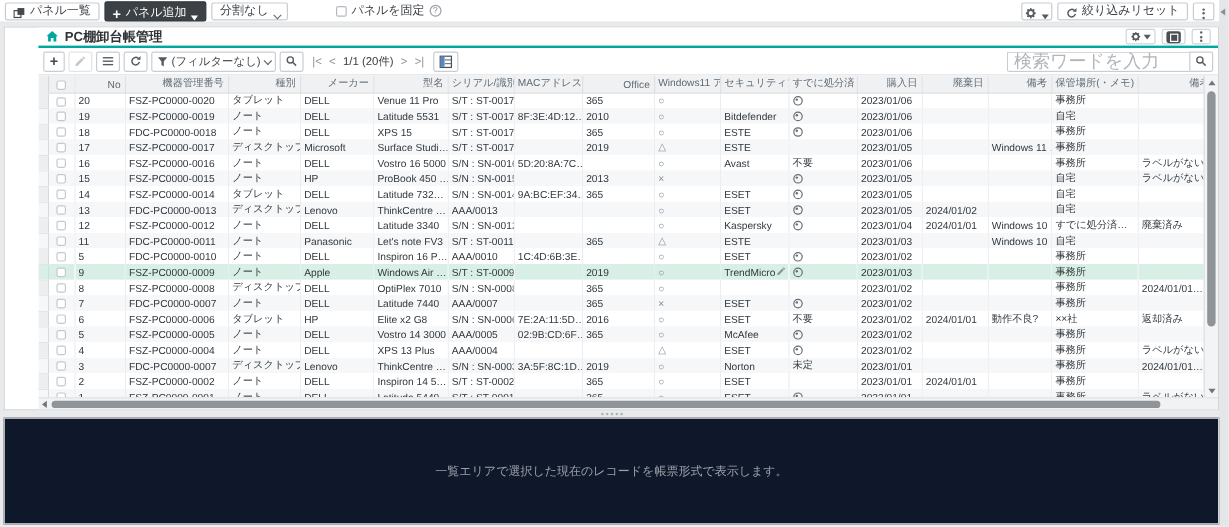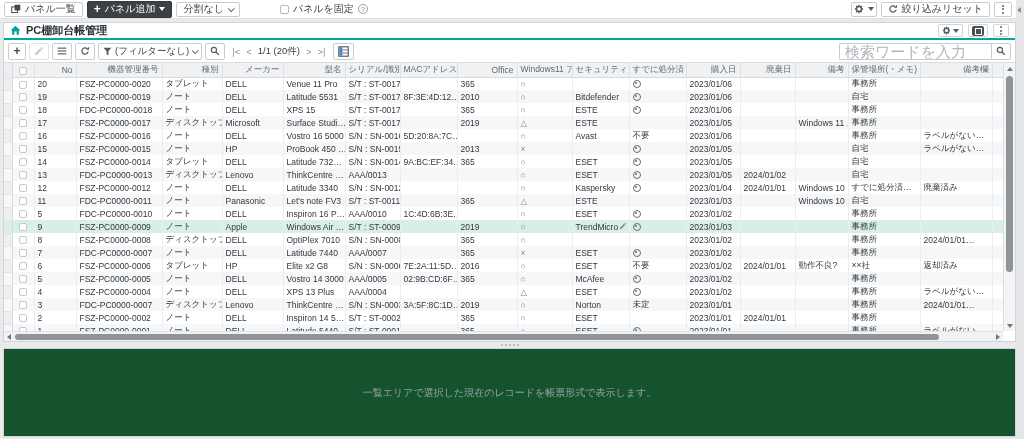--- a/index.html
+++ b/index.html
@@ -10,21 +10,21 @@
     font-family:"Liberation Sans","DejaVu Sans",sans-serif;
     color:#333;
   }
   
   .appbar {
     position:absolute; top:0; left:0; width:1016px; height:19px;
     background:#fff; border-bottom:1px solid #dfe2e4;
     display:flex; align-items:center; gap:4px; padding:0 4px;
   }
   .abtn {
-    display:inline-flex; align-items:center; gap:4px; height:15px;
+    display:inline-flex; align-items:flex-end; gap:4px; height:15px;
     padding:0 6px; background:#fff; border:1px solid #c7ccd0; border-radius:2px;
     font-size:10px; color:#3a3f44; white-space:nowrap; cursor:pointer;
   }
   .abtn.dark { background:#3c4146; border-color:#33383c; color:#fff; height:17px; }
   .abtn.flat { border-color:#c7ccd0; }
   .spacer { flex:1; }
   .chk { width:9px; height:9px; border:1px solid #b3b9be; border-radius:2px; background:#fff; display:inline-block; }
   .chklabel { font-size:10px; color:#3a3f44; display:inline-flex; align-items:center; gap:4px;padding-left:36px; }
   .helpc {
     width:10px; height:10px; border:1px solid #9aa0a5; border-radius:50%;
@@ -35,21 +35,21 @@
   .kebab { display:inline-flex; flex-direction:column; gap:1.5px; align-items:center; }
   .kebab i { width:2px; height:2px; background:#5a6065; border-radius:50%; }
   .sqbtn { width:18px; justify-content:center; padding:0; }
   
   .rstrip { position:absolute; top:0; right:0; width:8px; height:439px; background:#e4e6e8; }
   .rstrip .coll { position:absolute; top:7px; left:1px; width:0; height:0;
     border-top:3.5px solid transparent; border-bottom:3.5px solid transparent; border-right:4.5px solid #8a9096; }
   
   .lpanel {
     position:absolute; top:22px; left:3px; width:1013px; height:320px;
-    background:#fff; border:1px solid #d2d5d8;
+    background:#fff; border:1px solid #d2d5d8;padding-left:28px;
   }
   .phead {
     height:17px; display:flex; align-items:center; gap:5px; padding:0 6px;
     border-bottom:2px solid #00a79d; background:#fff;
   }
   .ptitle { font-size:11px; font-weight:bold; color:#2e3236; }
   .phbtn {
     display:inline-flex; align-items:center; justify-content:center; gap:2px;
     height:13px; min-width:16px; padding:0 3px; border:1px solid #d0d4d7; border-radius:2px;
     background:#fff; cursor:pointer;
@@ -106,21 +106,21 @@
   .tri-dn { position:absolute; bottom:3px; left:3px; width:0; height:0; border-left:3px solid transparent; border-right:3px solid transparent; border-top:4px solid #6f757a; }
   .hscroll { position:absolute; left:0; top:268px; width:999px; height:10px; background:#f1f2f3; border-top:1px solid #e0e3e5; }
   .hthumb { position:absolute; left:11px; top:2px; width:924px; height:6px; background:#8f9499; border-radius:3px; }
   .tri-l { position:absolute; left:3px; top:2px; width:0; height:0; border-top:3px solid transparent; border-bottom:3px solid transparent; border-right:4px solid #6f757a; }
   .tri-r { position:absolute; right:3px; top:2px; width:0; height:0; border-top:3px solid transparent; border-bottom:3px solid transparent; border-left:4px solid #6f757a; }
   
   .splitter { position:absolute; top:342px; left:3px; width:1013px; height:6px; display:flex; align-items:center; justify-content:center; gap:2px; cursor:row-resize; }
   .splitter i { width:2px; height:2px; background:#aab0b5; border-radius:50%; }
   .dpanel {
     position:absolute; top:348px; left:3px; width:1013px; height:89px;
-    background:#14532d; border:1px solid #d2d5d8;
+    background:#0f172a; border:1px solid #d2d5d8;
     display:flex; align-items:center; justify-content:center;
   }
   .dmsg { font-size:10px; color:#9aa1a8; }
   svg { display:block; }
 </style>
 </head>
 <body>
 
 <div class="appbar">
   <button class="abtn">

